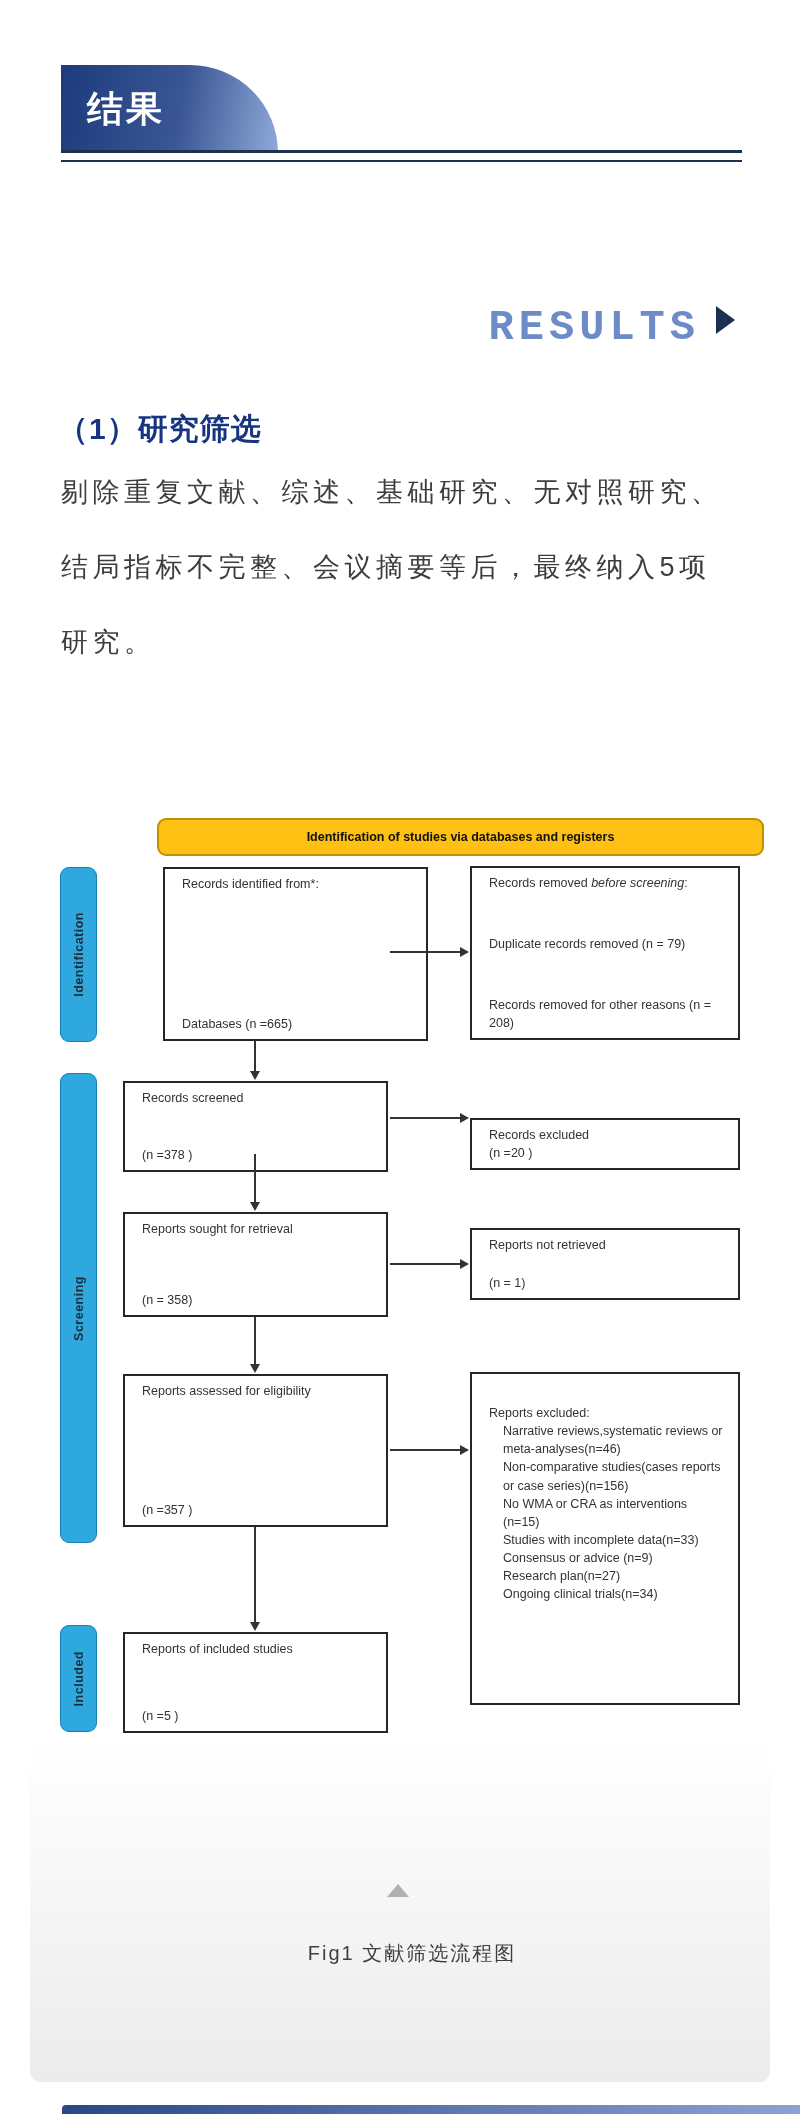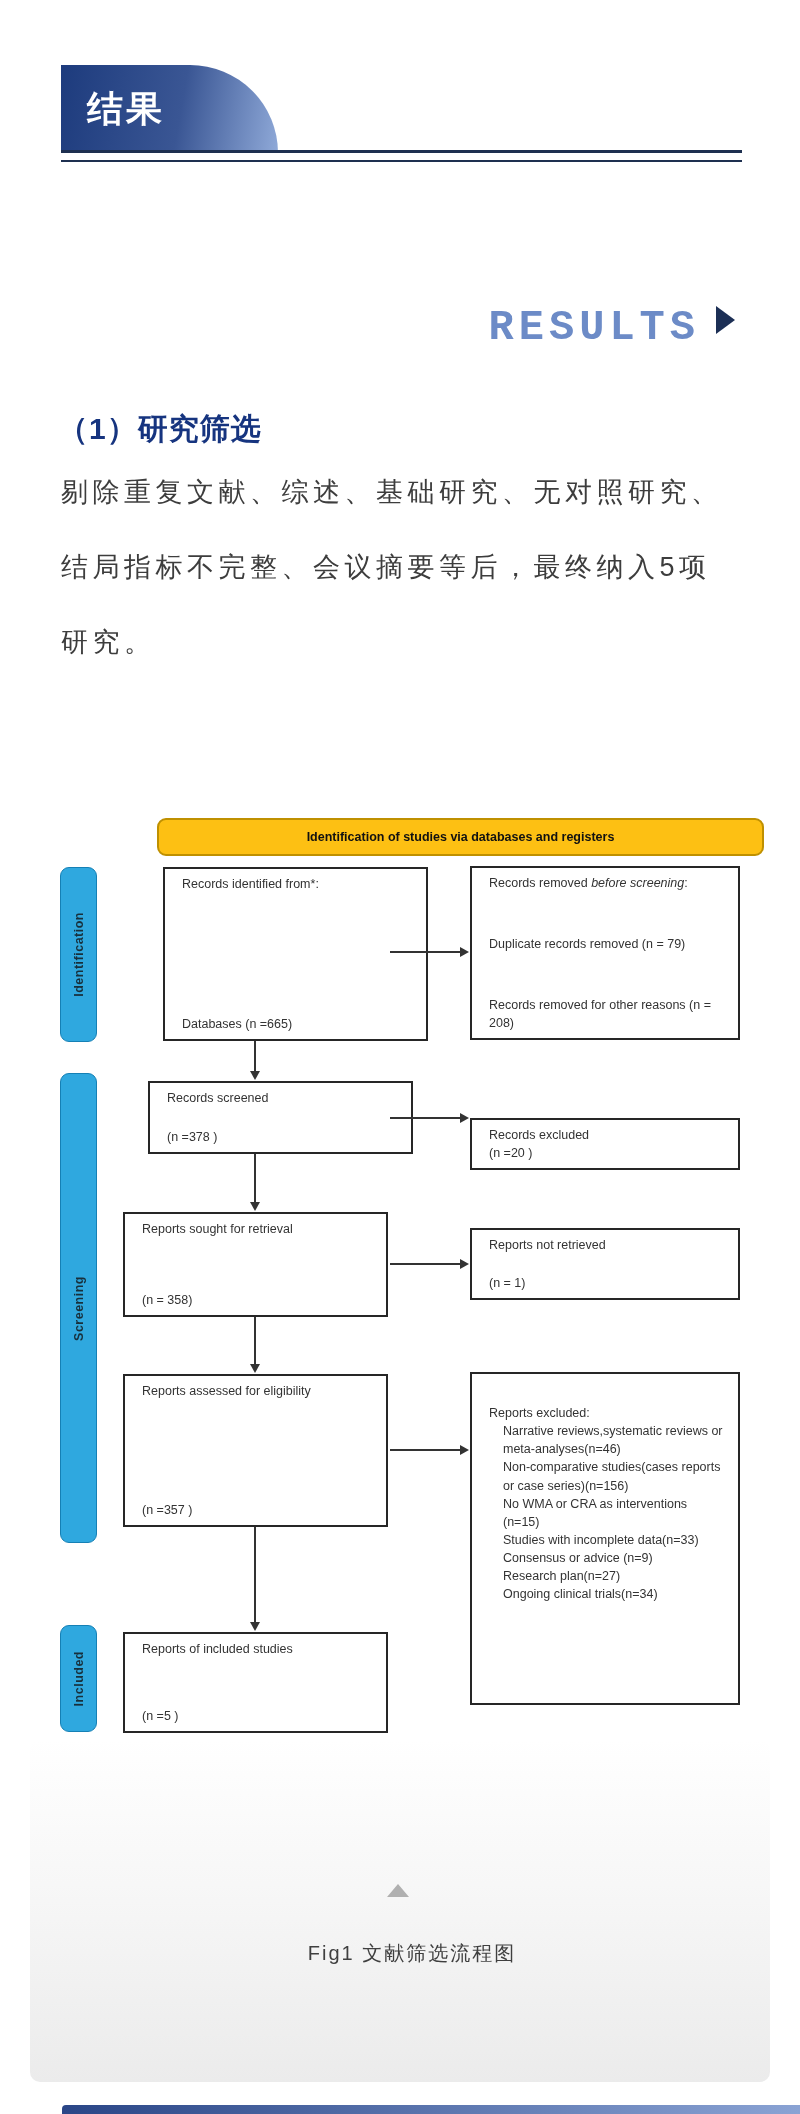--- a/index.html
+++ b/index.html
@@ -100,21 +100,21 @@
     <span>Screening</span>
   </div>
   <div class="side-label" style="top:1625px;height:107px;">
     <span>Included</span>
   </div>
 
   <div class="fbox lcol" style="top:867px;height:174px;margin-left:40px;">
       <div>Records identified from*:</div>
       <div>Databases (n =665)</div>
     </div>
-  <div class="fbox lcol" style="top:1081px;height:73px;margin-left:25px;">
+  <div class="fbox lcol" style="top:1081px;height:91px;">
       <div>Records screened</div>
       <div>(n =378 )</div>
     </div>
   <div class="fbox lcol" style="top:1212px;height:105px;">
       <div>Reports sought for retrieval</div>
       <div>(n = 358)</div>
     </div>
   <div class="fbox lcol" style="top:1374px;height:153px;gap:25px;">
       <div>Reports assessed for eligibility</div>
       <div>(n =357 )</div>

